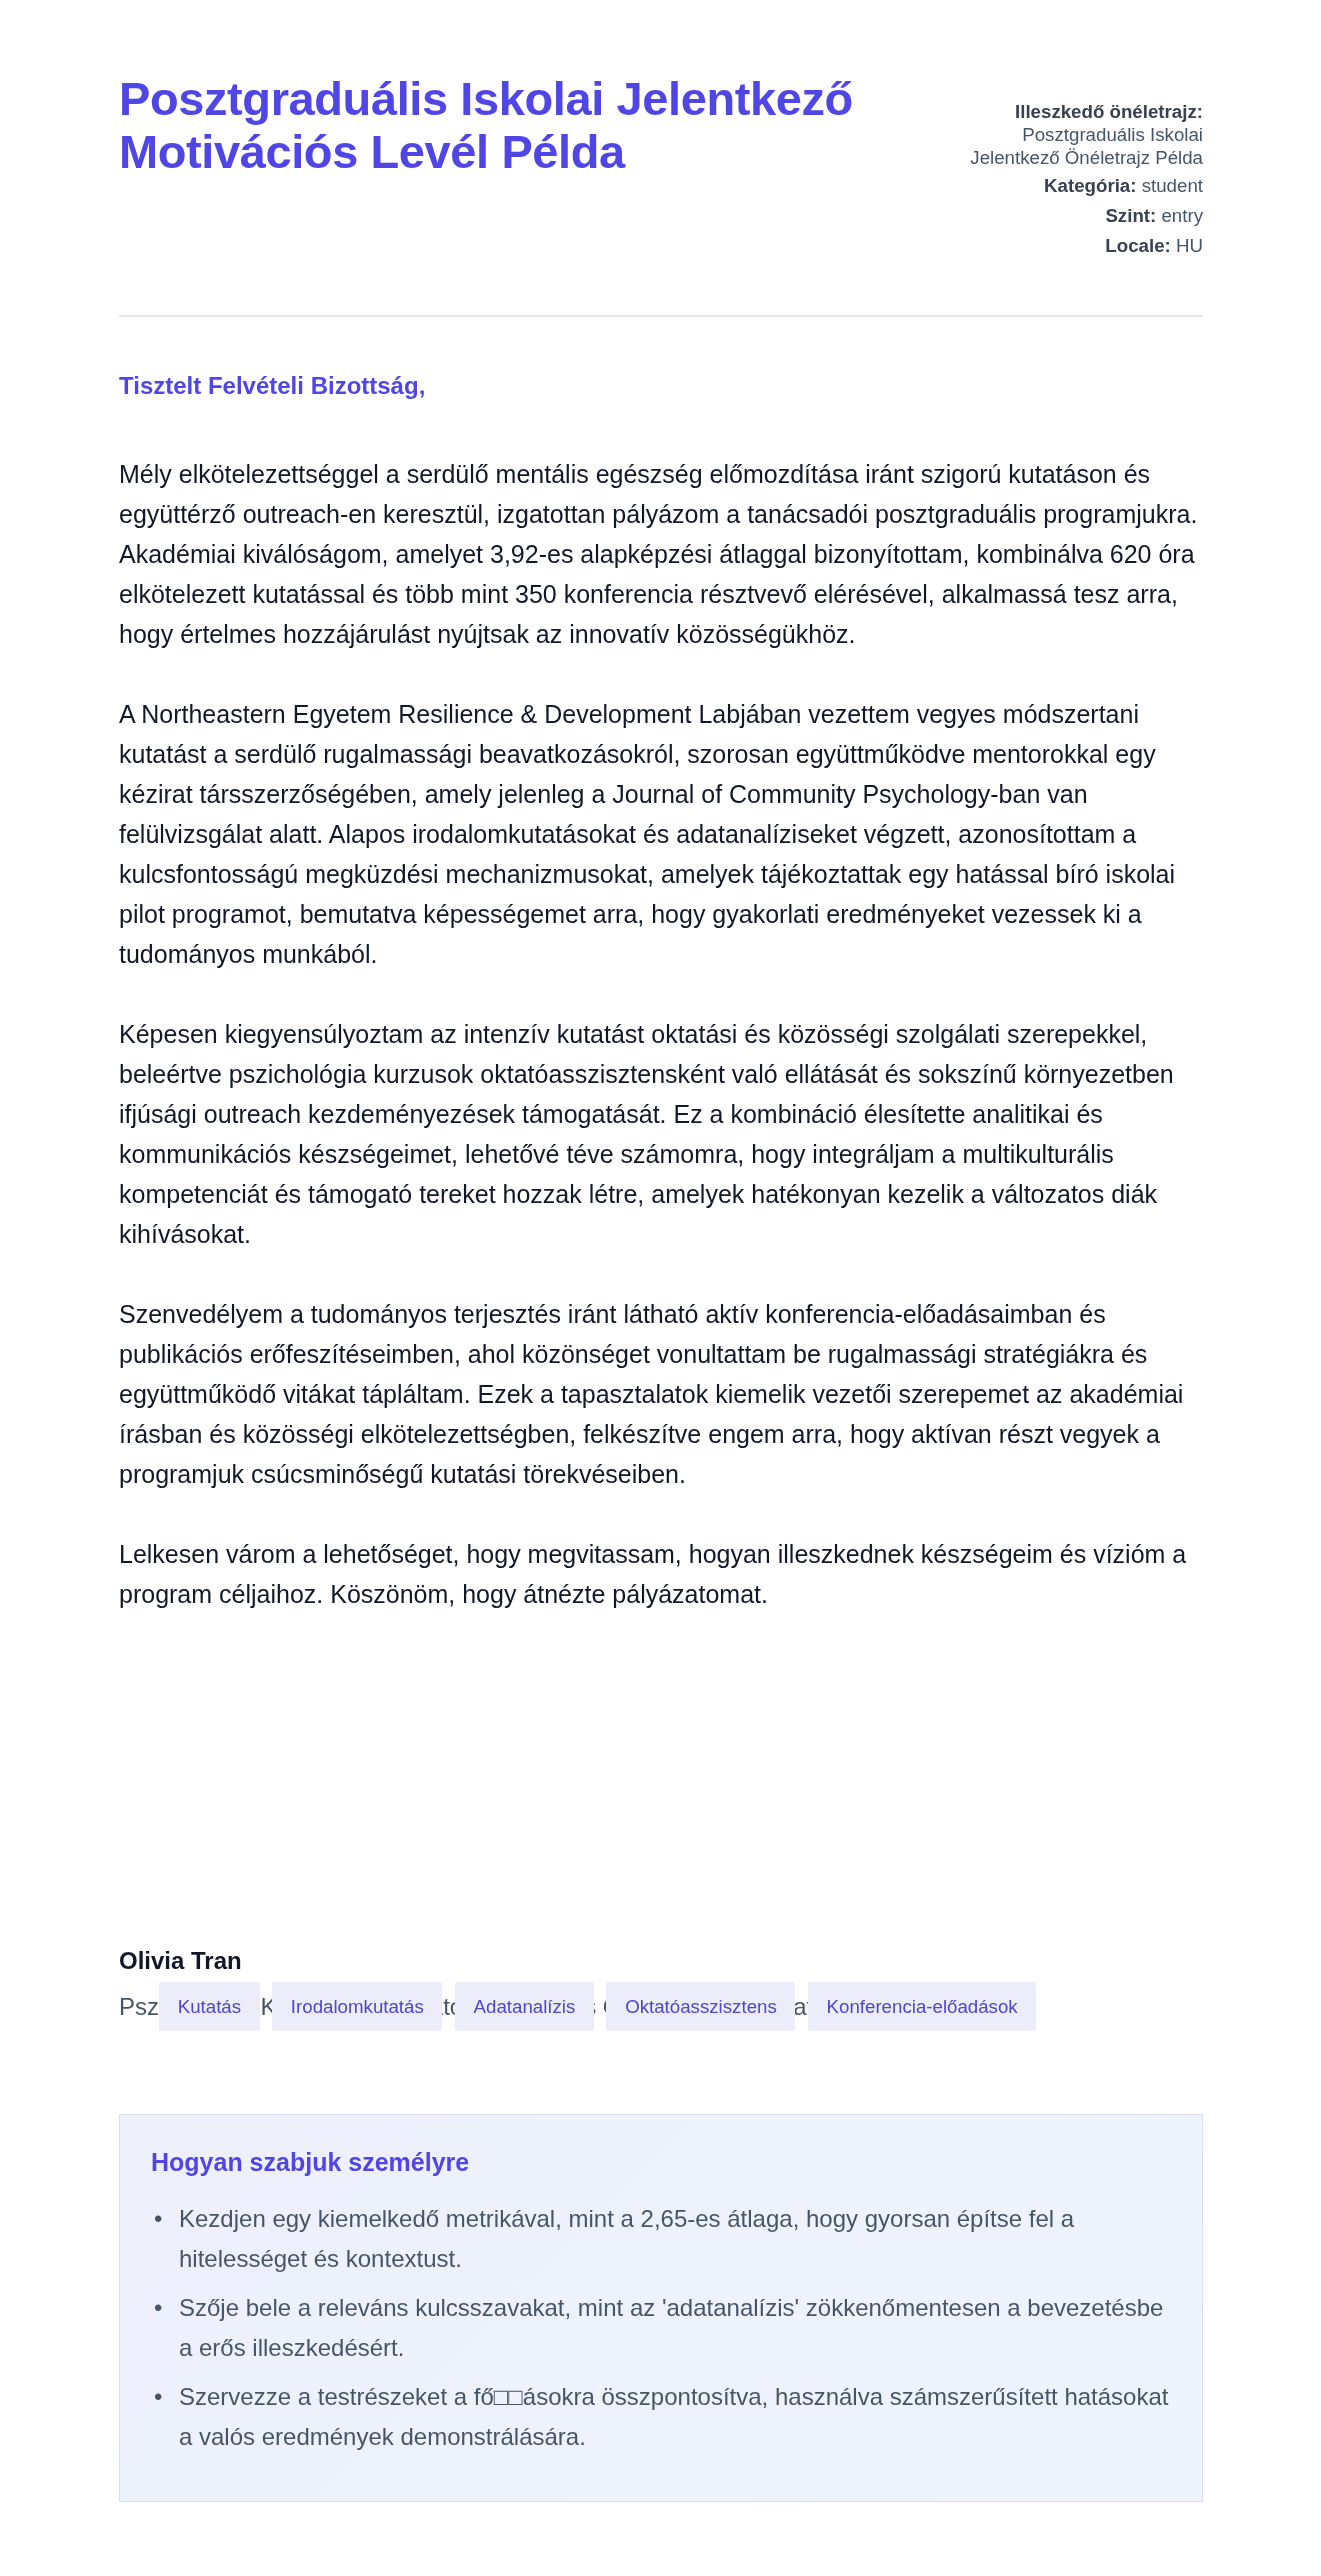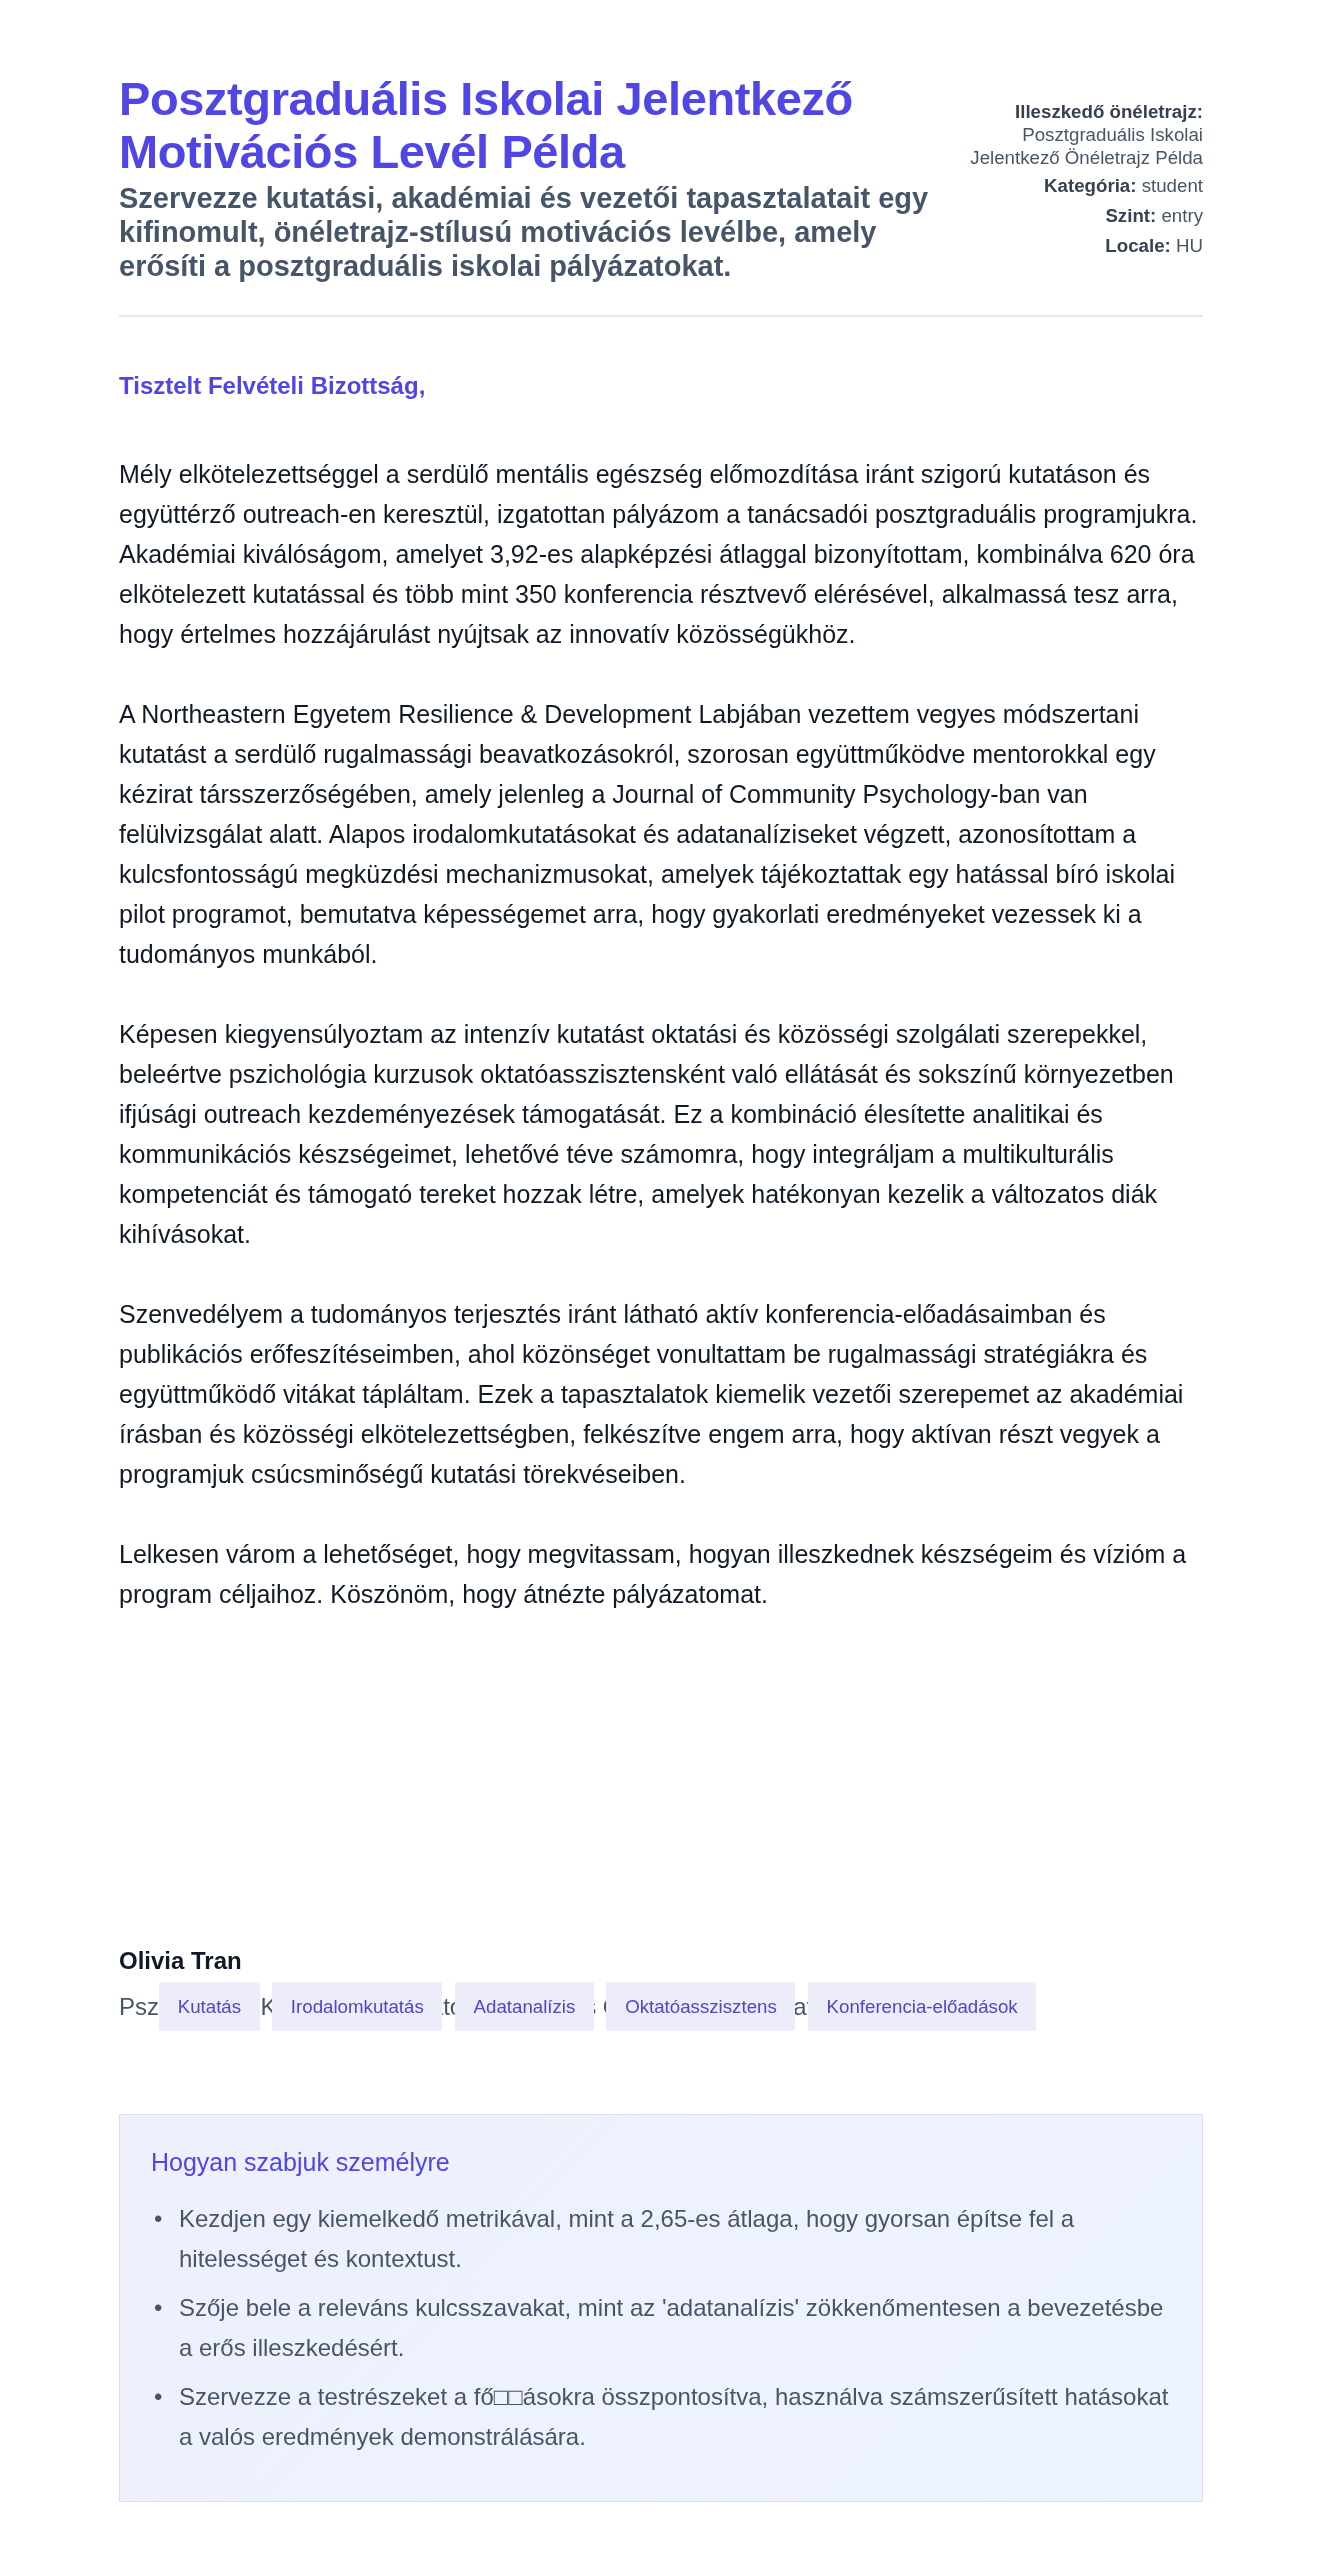--- a/index.html
+++ b/index.html
@@ -113,21 +113,21 @@
       top: 2114px;
       left: 0;
       width: 1084px;
       height: 388px;
       border: 1.6px solid #dcdcf4;
       background: linear-gradient(135deg, #eef0fc 0%, #edf4fd 100%);
       padding: 29.5px 31px 0 31px;
     }
     .tips-title {
       font-size: 25px;
-      font-weight: 400;
+      font-weight: 700;
       color: #4f46e5;
       line-height: 34px;
     }
     .tips-list {
       margin-top: 20px;
       list-style: none;
       padding-left: 28px;
     }
     .tips-list li {
       position: relative;
@@ -144,21 +144,20 @@
     }
   </style>
 </head>
 <body>
 
 <div class="page">
 
   <header class="header">
     <div class="header-main">
       <h1 class="title">Posztgraduális Iskolai Jelentkező Motivációs Levél Példa</h1>
-      <h2 class="subtitle">Szervezze kutatási, akadémiai és vezetői tapasztalatait egy kifinomult, önéletrajz-stílusú motivációs levélbe, amely erősíti a posztgraduális iskolai pályázatokat.</h2>
     </div>
     <div class="meta">
       <div class="row first">
         <b>Illeszkedő önéletrajz:</b><br>
         <span>Posztgraduális Iskolai Jelentkező Önéletrajz Példa</span>
       </div>
       <div class="row">
         <b>Kategória:</b>
         <span>student</span>
       </div>

